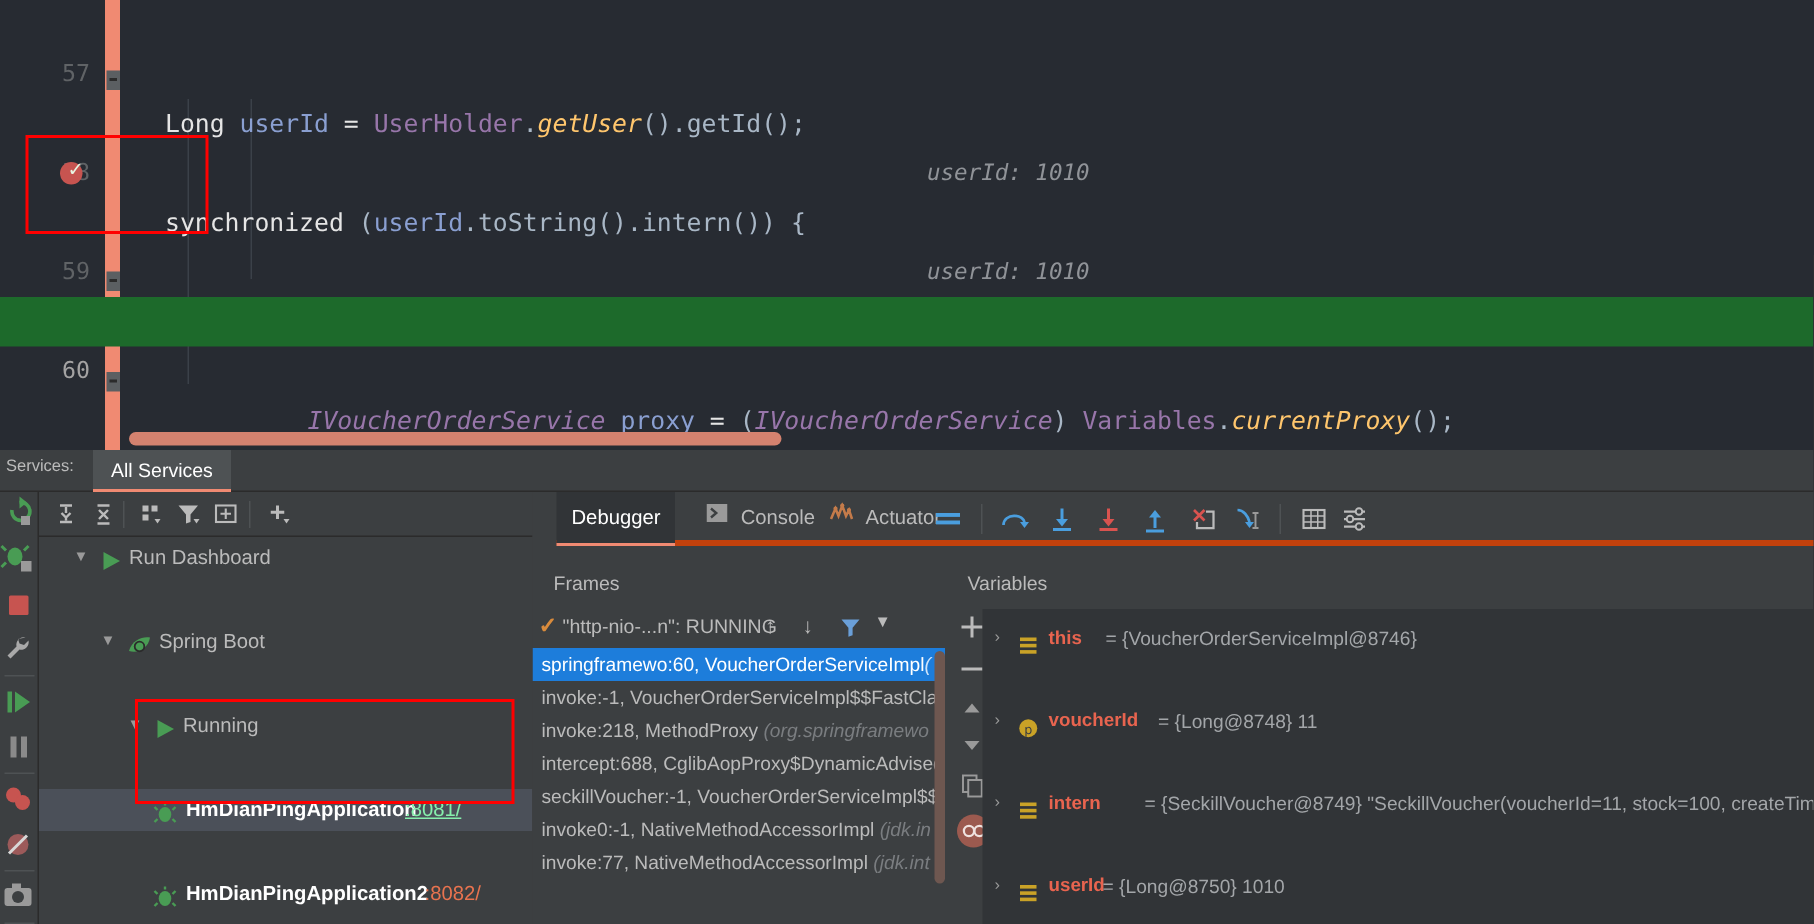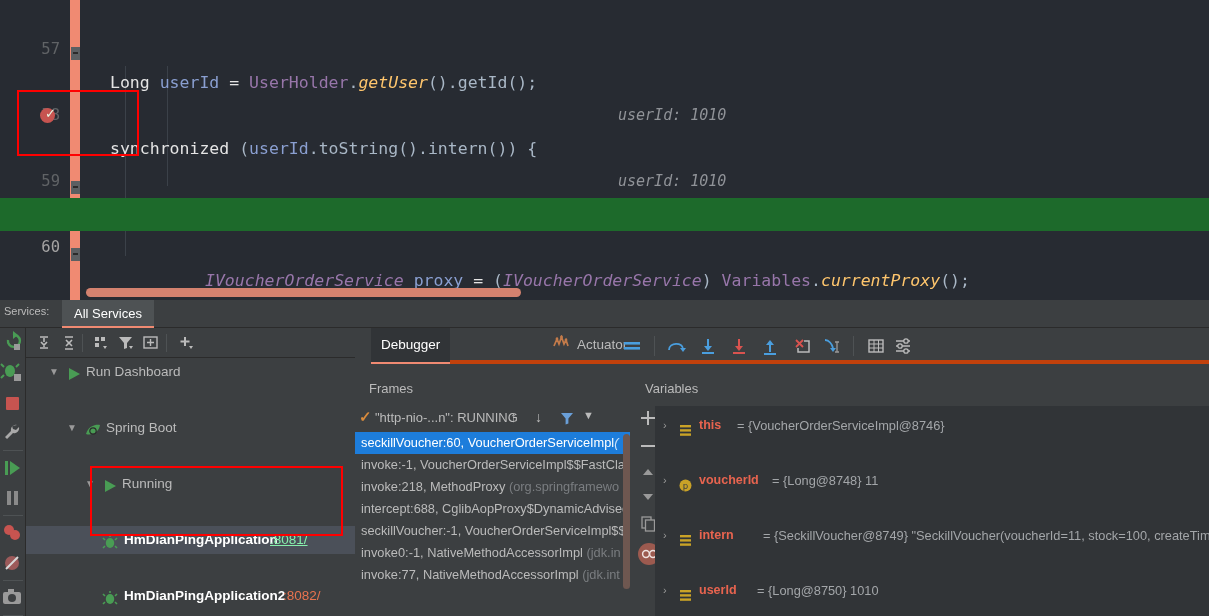--- a/index.html
+++ b/index.html
@@ -154,21 +154,21 @@
   }
   .frm-title {
     position: absolute; left: 20px; top: 4px; font-size: 13px; color: #bbbbbb;
     white-space: nowrap;
   }
   .frame-row {
     position: relative; height: 22px; line-height: 22px;
     font-size: 12.8px; color: #bbbbbb; padding-left: 6px; white-space: nowrap;
   }
   .frame-row.sel { background: #1d7ddb; color: #ffffff; }
-  .frame-row .pkg { color: #7a7d80; }
+  .frame-row .pkg { color: #7a7d80; font-style: italic; }
   .frame-row.sel .pkg { color: #cfe4fb; font-style: italic; }
 
   .vscroll {
     position: absolute; width: 7px; border-radius: 4px; background: #6e5750;
   }
 
   .vars {
     position: absolute; left: 300px; top: 78px; width: 554px; height: 210px;
     background: #313437; overflow: hidden;
   }
@@ -411,20 +411,29 @@
     </div>
 
     <div class="red-annot" style="left:64px; top:138px; width:253px; height:70px"></div>
   </div>
 
   <div class="dbg">
 
     <div class="dbg-tabbar">
       <div class="dbg-tab active" style="left:0">
         <span>Debugger</span>
+      </div>
+      <div class="dbg-tab" style="left:90px">
+        <span class="ti">
+          <svg width="14" height="14" viewBox="0 0 14 14">
+              <rect x="0" y="1" width="14" height="12" fill="#9a9a9a"></rect>
+              <path d="M3 4 l3.5 3 -3.5 3" stroke="#3c3f41" stroke-width="1.6" fill="none"></path>
+            </svg>
+        </span>
+        <span>Console</span>
       </div>
       <div class="dbg-tab" style="left:172px">
         <span class="ti">
           <svg width="16" height="14" viewBox="0 0 16 14">
               <path d="M1 11 L4 4 L6 9 L8.5 2 L11 9 L13 5 L15 11" stroke="#c47b4a" stroke-width="1.7" fill="none"></path>
               <circle cx="4" cy="4" r="1.4" fill="#c47b4a"></circle>
               <circle cx="8.5" cy="2" r="1.4" fill="#c47b4a"></circle>
               <circle cx="13" cy="5" r="1.4" fill="#c47b4a"></circle>
             </svg>
         </span>
@@ -506,21 +515,21 @@
         <span style="position:absolute; left:180px; top:3px; color:#bbbbbb; font-size:14px">↓</span>
         <span style="position:absolute; left:204px; top:4px">
           <svg width="16" height="16" viewBox="0 0 16 16">
               <path d="M2 3 h12 l-4.6 5.5 v5 l-2.8 1 v-6z" fill="#6a9fd8"></path>
             </svg>
         </span>
         <span style="position:absolute; left:228px; top:3px; color:#bbbbbb; font-size:11px">▼</span>
       </div>
 
       <div style="position:absolute; left:0; top:26px; width:275px">
-        <div class="frame-row sel"><span>seckillVoucher:60, VoucherOrderServiceImpl</span><span class="pkg">(</span></div>
+        <div class="frame-row sel"><span>springframewo:60, VoucherOrderServiceImpl</span><span class="pkg">(</span></div>
         <div class="frame-row"><span>invoke:-1, VoucherOrderServiceImpl$$FastCla</span><span class="pkg"></span></div>
         <div class="frame-row"><span>invoke:218, MethodProxy </span><span class="pkg">(org.springframewo</span></div>
         <div class="frame-row"><span>intercept:688, CglibAopProxy$DynamicAdvised</span><span class="pkg"></span></div>
         <div class="frame-row"><span>seckillVoucher:-1, VoucherOrderServiceImpl$$</span><span class="pkg"></span></div>
         <div class="frame-row"><span>invoke0:-1, NativeMethodAccessorImpl </span><span class="pkg">(jdk.in</span></div>
         <div class="frame-row"><span>invoke:77, NativeMethodAccessorImpl </span><span class="pkg">(jdk.int</span></div>
       </div>
 
       <div class="vscroll" style="left:268px; top:28px; height:155px"></div>
     </div>
@@ -600,18 +609,18 @@
       <div class="var-row" style="top:90px">
         <span class="var-chev">›</span>
         <span class="var-ico">
           <svg width="13" height="13" viewBox="0 0 13 13">
               <rect x="1" y="1" width="11" height="2.4" fill="#c9a227"></rect>
               <rect x="1" y="5.2" width="11" height="2.4" fill="#c9a227"></rect>
               <rect x="1" y="9.4" width="11" height="2.4" fill="#c9a227"></rect>
             </svg>
         </span>
         <span class="var-name">userId</span>
-        <span class="var-val" style="left:102px">= {Long@8750} 1010</span>
+        <span class="var-val" style="left:80px">= {Long@8750} 1010</span>
       </div>
     </div>
   </div>
 
 </div>
 
 </body></html>

